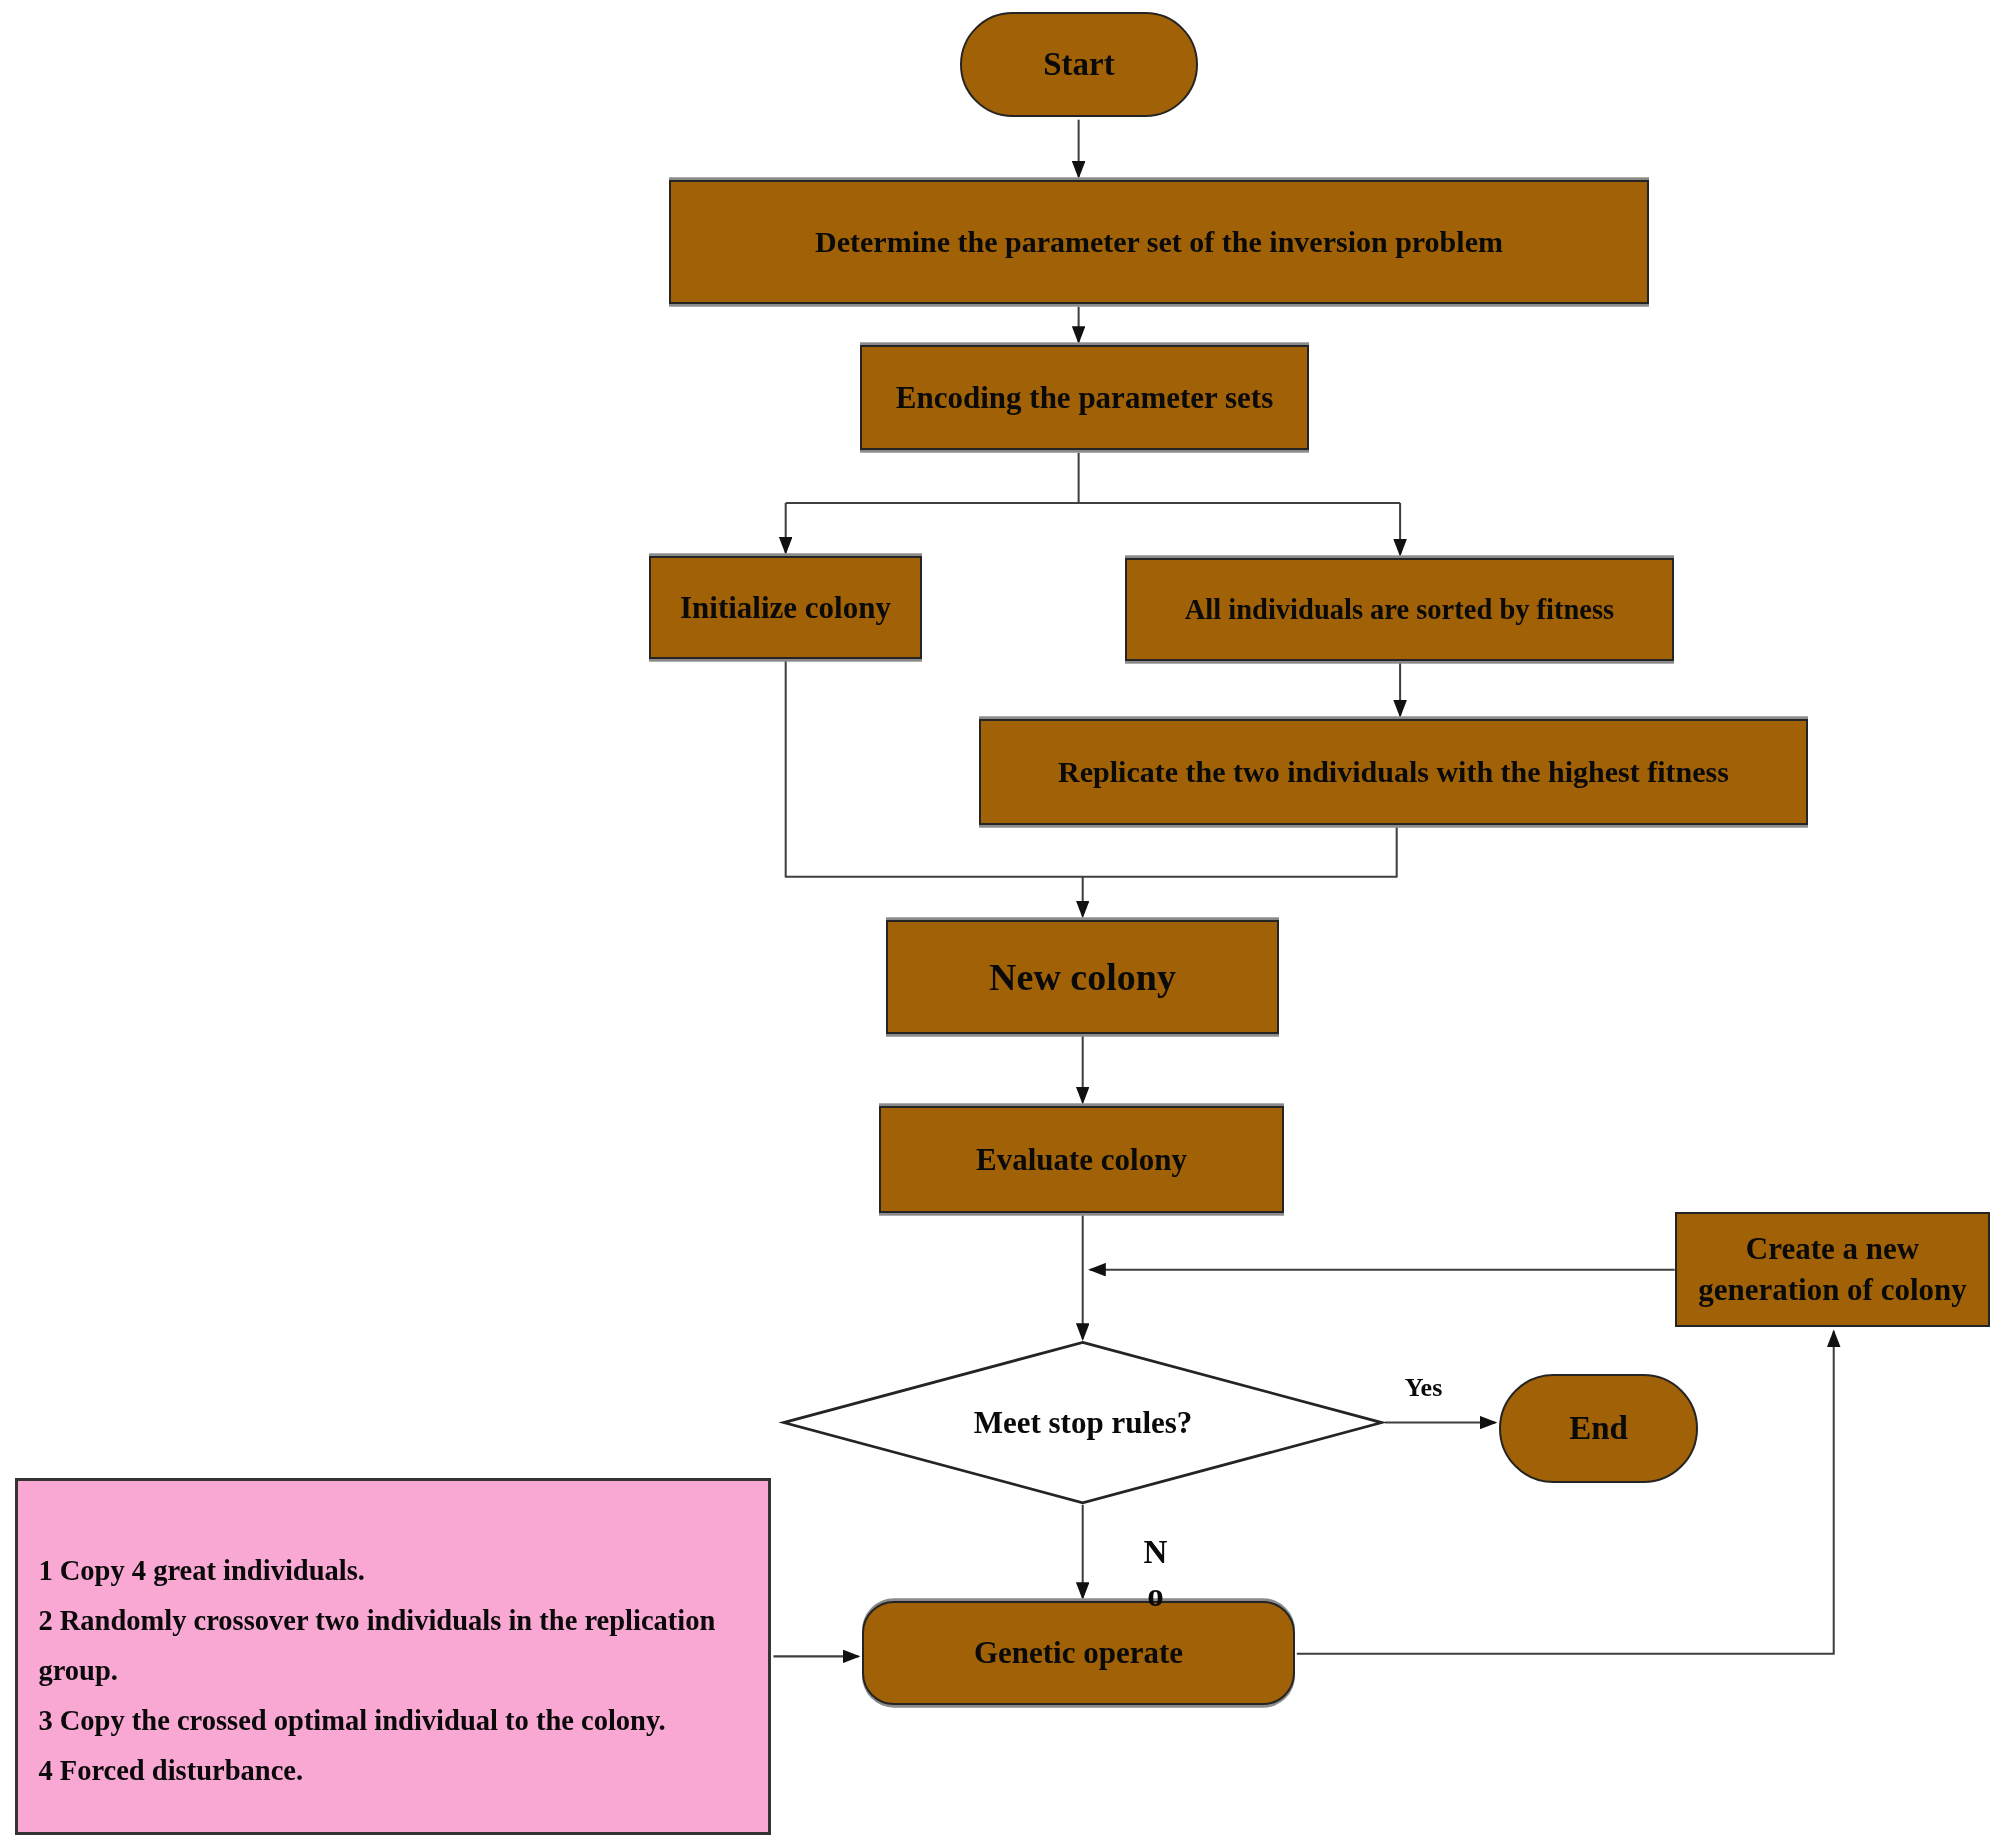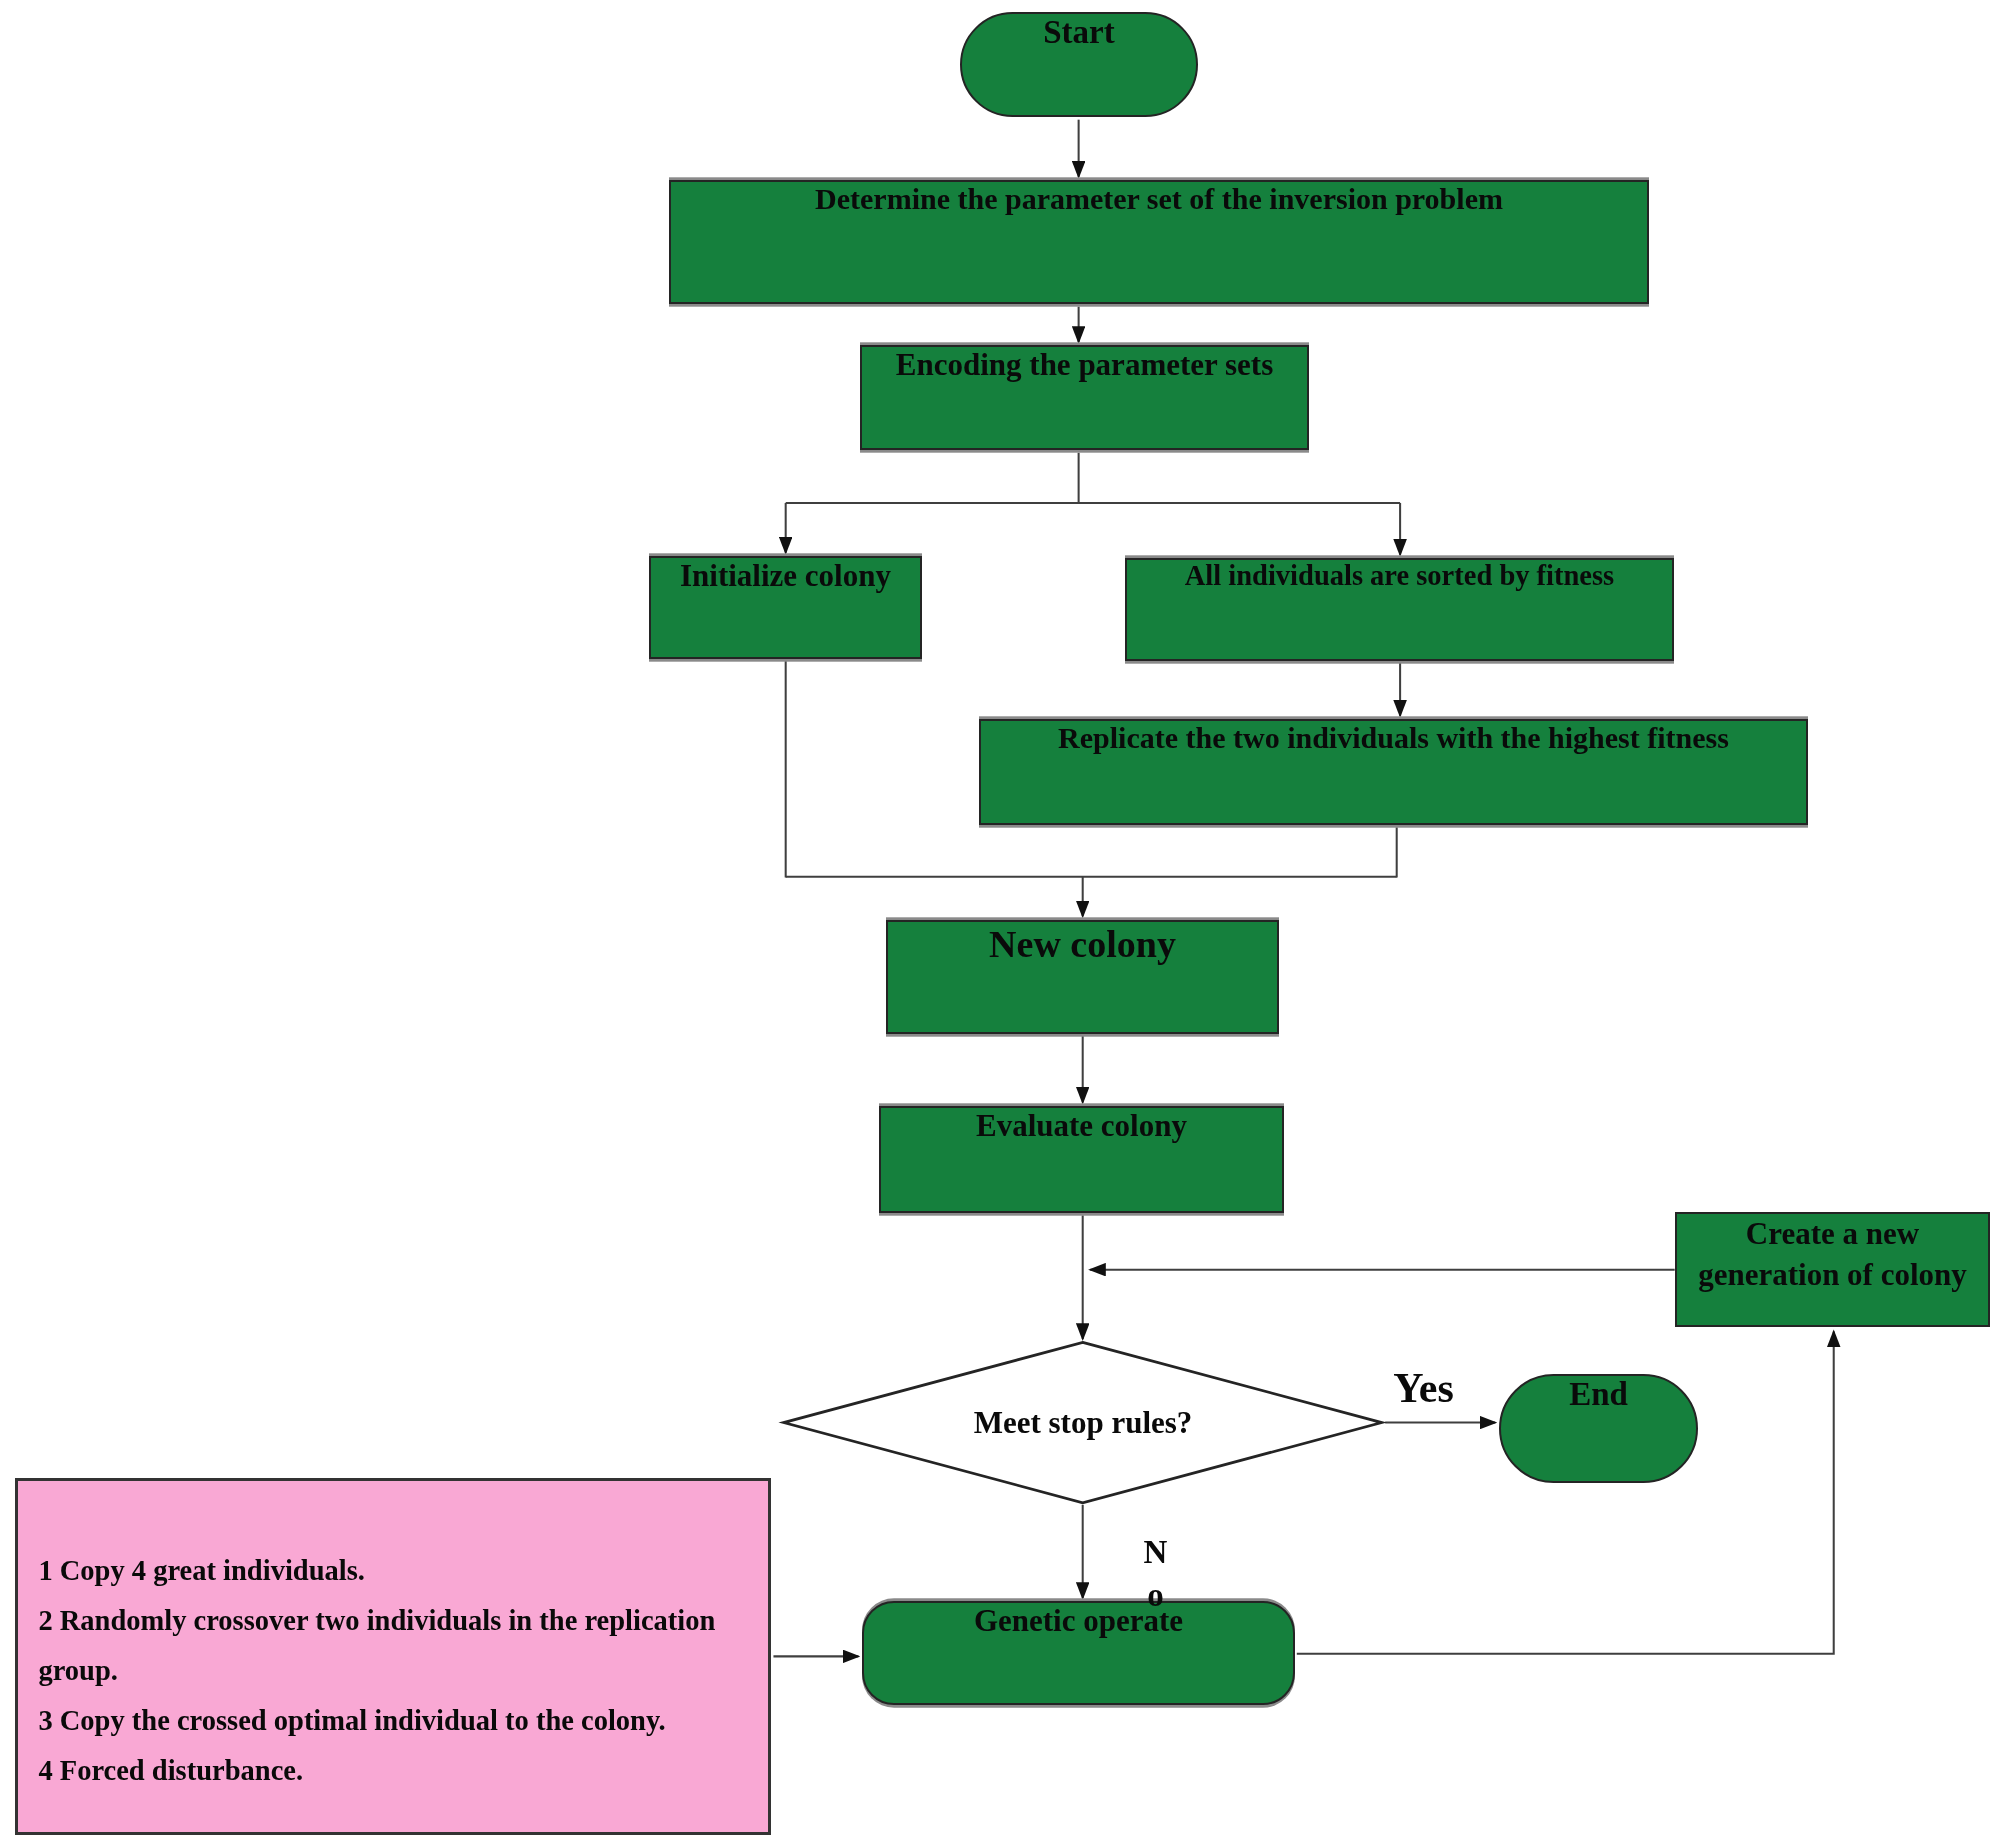--- a/index.html
+++ b/index.html
@@ -9,23 +9,23 @@
     background:#ffffff;
     font-family:"Liberation Serif","DejaVu Serif",serif;
     color:#0a0a0a;
     overflow:hidden;
   }
   .wires{position:absolute;left:0;top:0;z-index:1;}
   .wire{stroke:#3f3f3f;stroke-width:3;fill:none;}
   .diamond{fill:#ffffff;stroke:#242424;stroke-width:4;}
   .node{
     position:absolute;z-index:2;
-    display:flex;justify-content:center;
+    display:flex;align-items:center;justify-content:center;
     text-align:center;
-    background:#15803d;
+    background:#a16207;
     border:2px solid #242424;
     font-weight:700;
     box-sizing:border-box;
     white-space:nowrap;
   }
   .sh{box-shadow:0 -2.7px 0 #8a8a8a,0 2.7px 0 #8a8a8a;}
   .term{border-radius:56px;}
   .wrap{white-space:normal;line-height:1.32;padding:0 8.2px;}
   .edge-label{
     position:absolute;z-index:6;
@@ -119,21 +119,21 @@
   </div>
 
   <div class="node sh" style="left:879px;top:1106px;width:405px;height:107px;font-size:31px;">
     <span>Evaluate colony</span>
   </div>
 
   <div class="decision-label" style="left:879px;top:1400px;width:408px;height:45px;font-size:31px;">
     <span>Meet stop rules?</span>
   </div>
 
-  <div class="edge-label" style="left:1386px;top:1367px;width:75px;height:42px;font-size:42px;">
+  <div class="edge-label" style="left:1386px;top:1367px;width:75px;height:42px;font-size:26px;">
     <span>Yes</span>
   </div>
 
   <div class="node wrap" style="left:1675px;top:1212px;width:315px;height:115px;font-size:31px;">
     <span>Create a new generation of colony</span>
   </div>
 
   <div class="node term" style="left:1499px;top:1374px;width:199px;height:109px;font-size:33px;">
     <span>End</span>
   </div>

